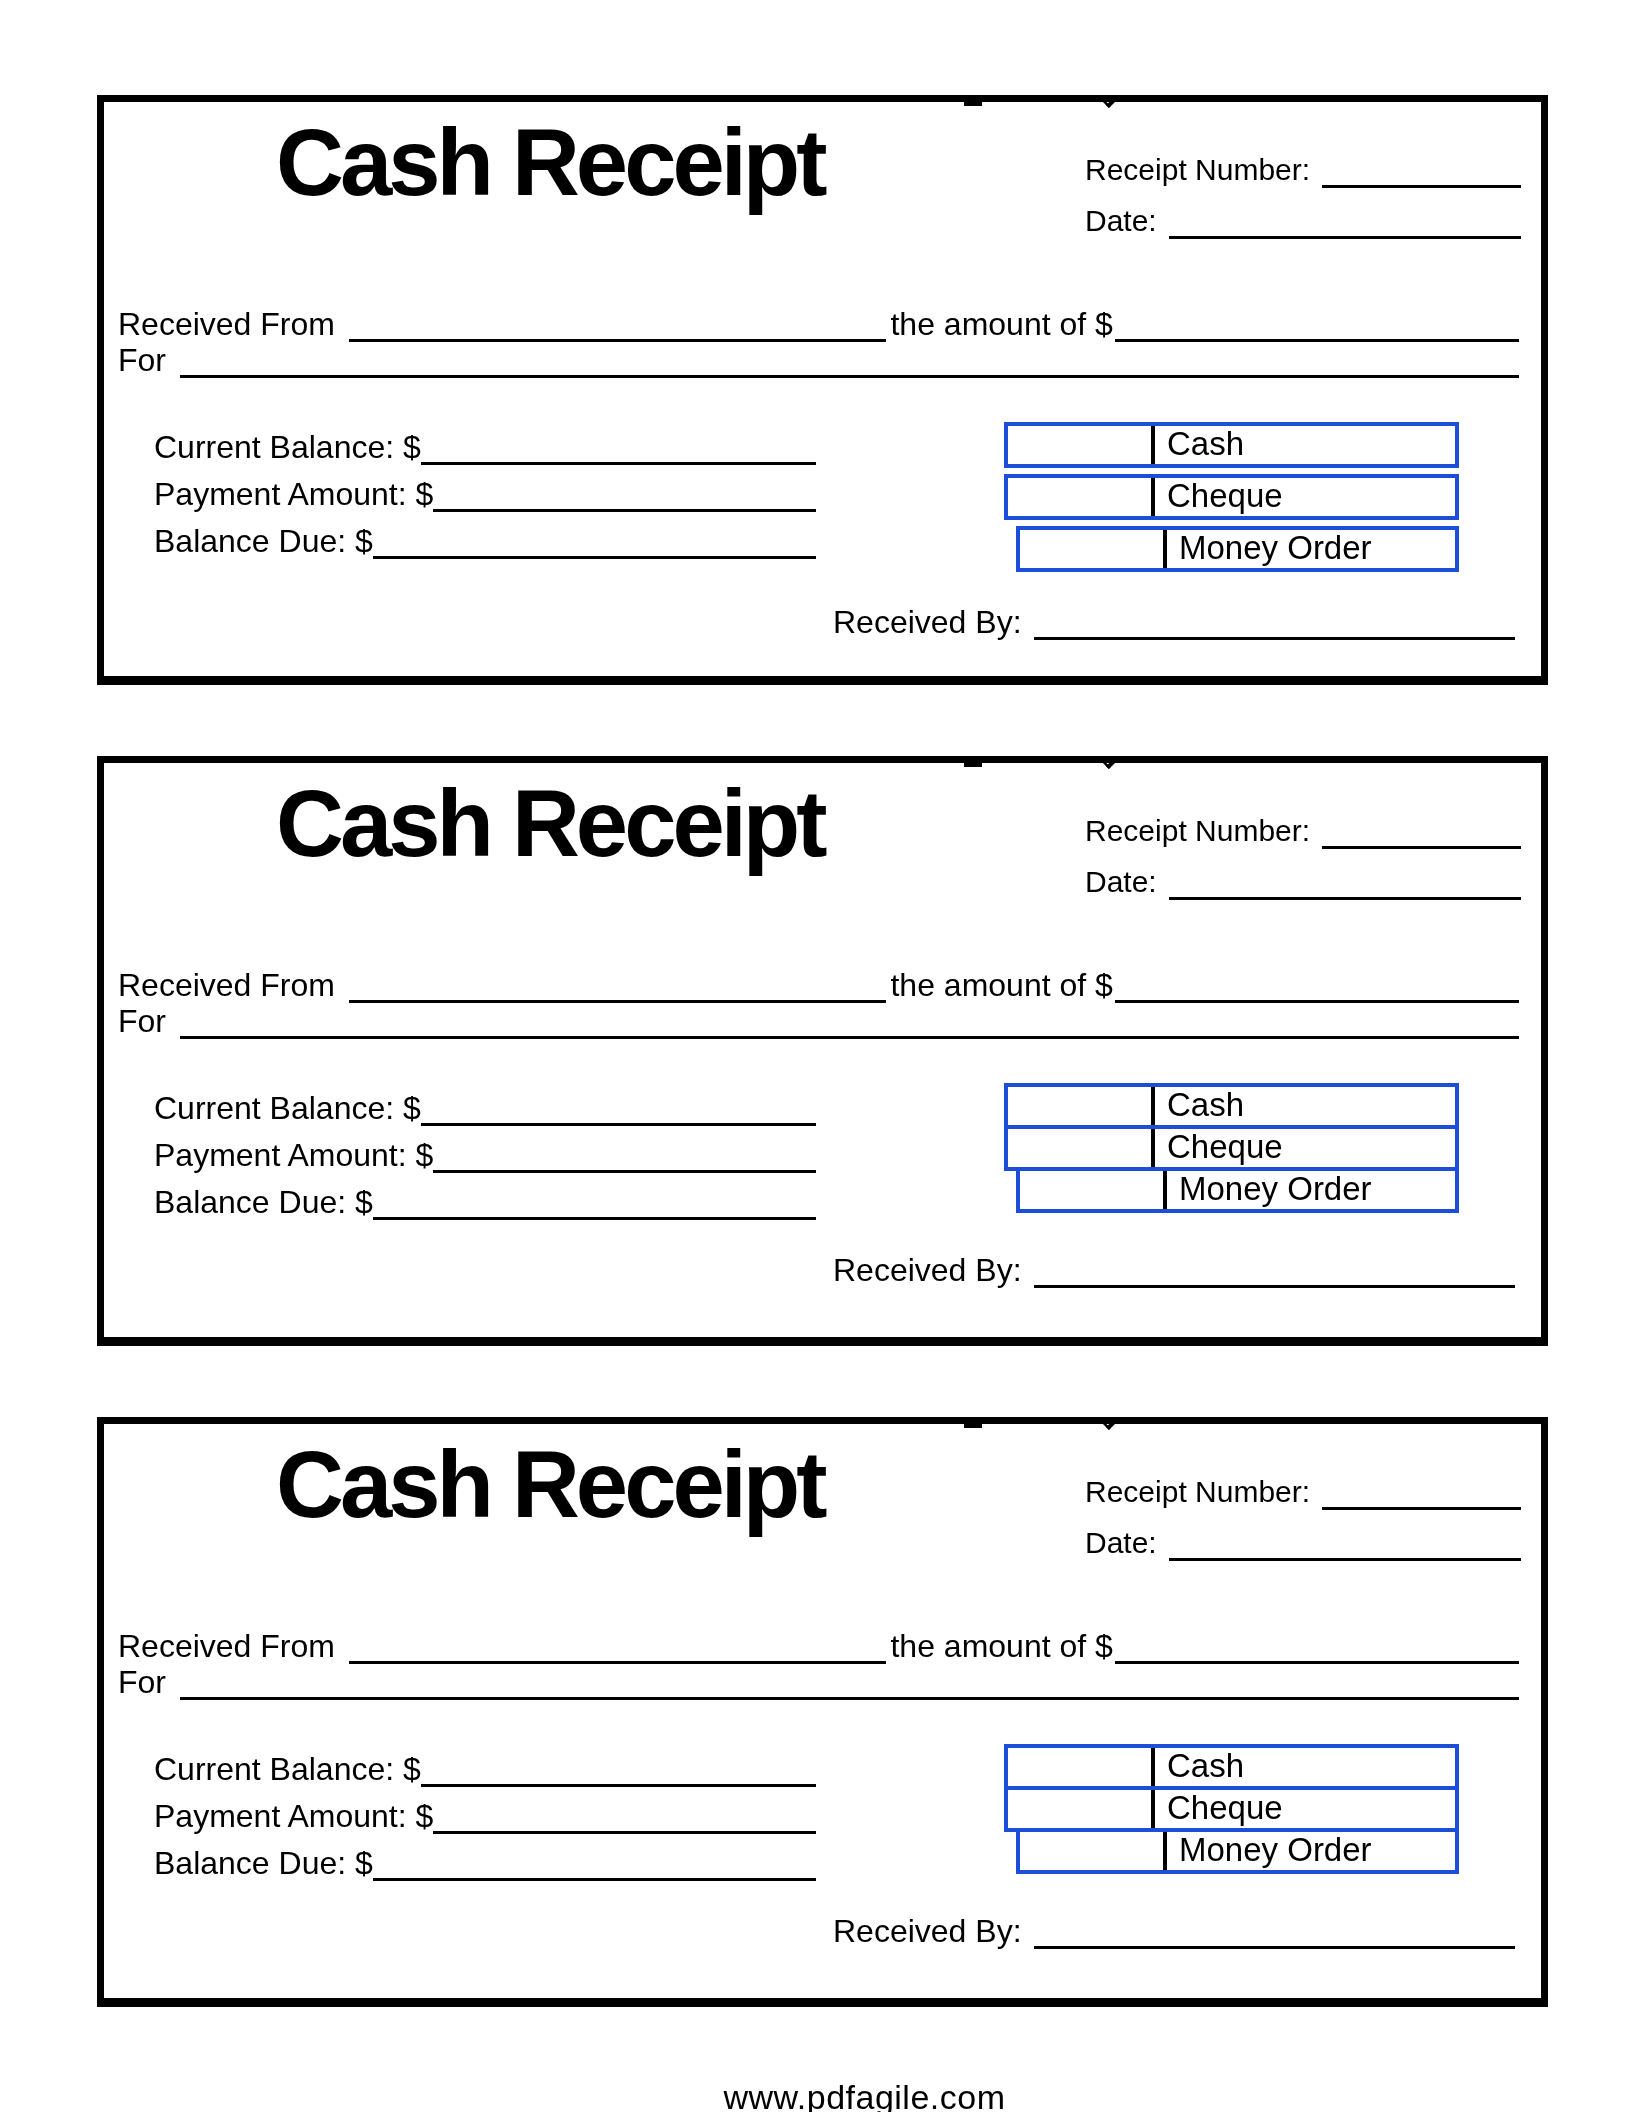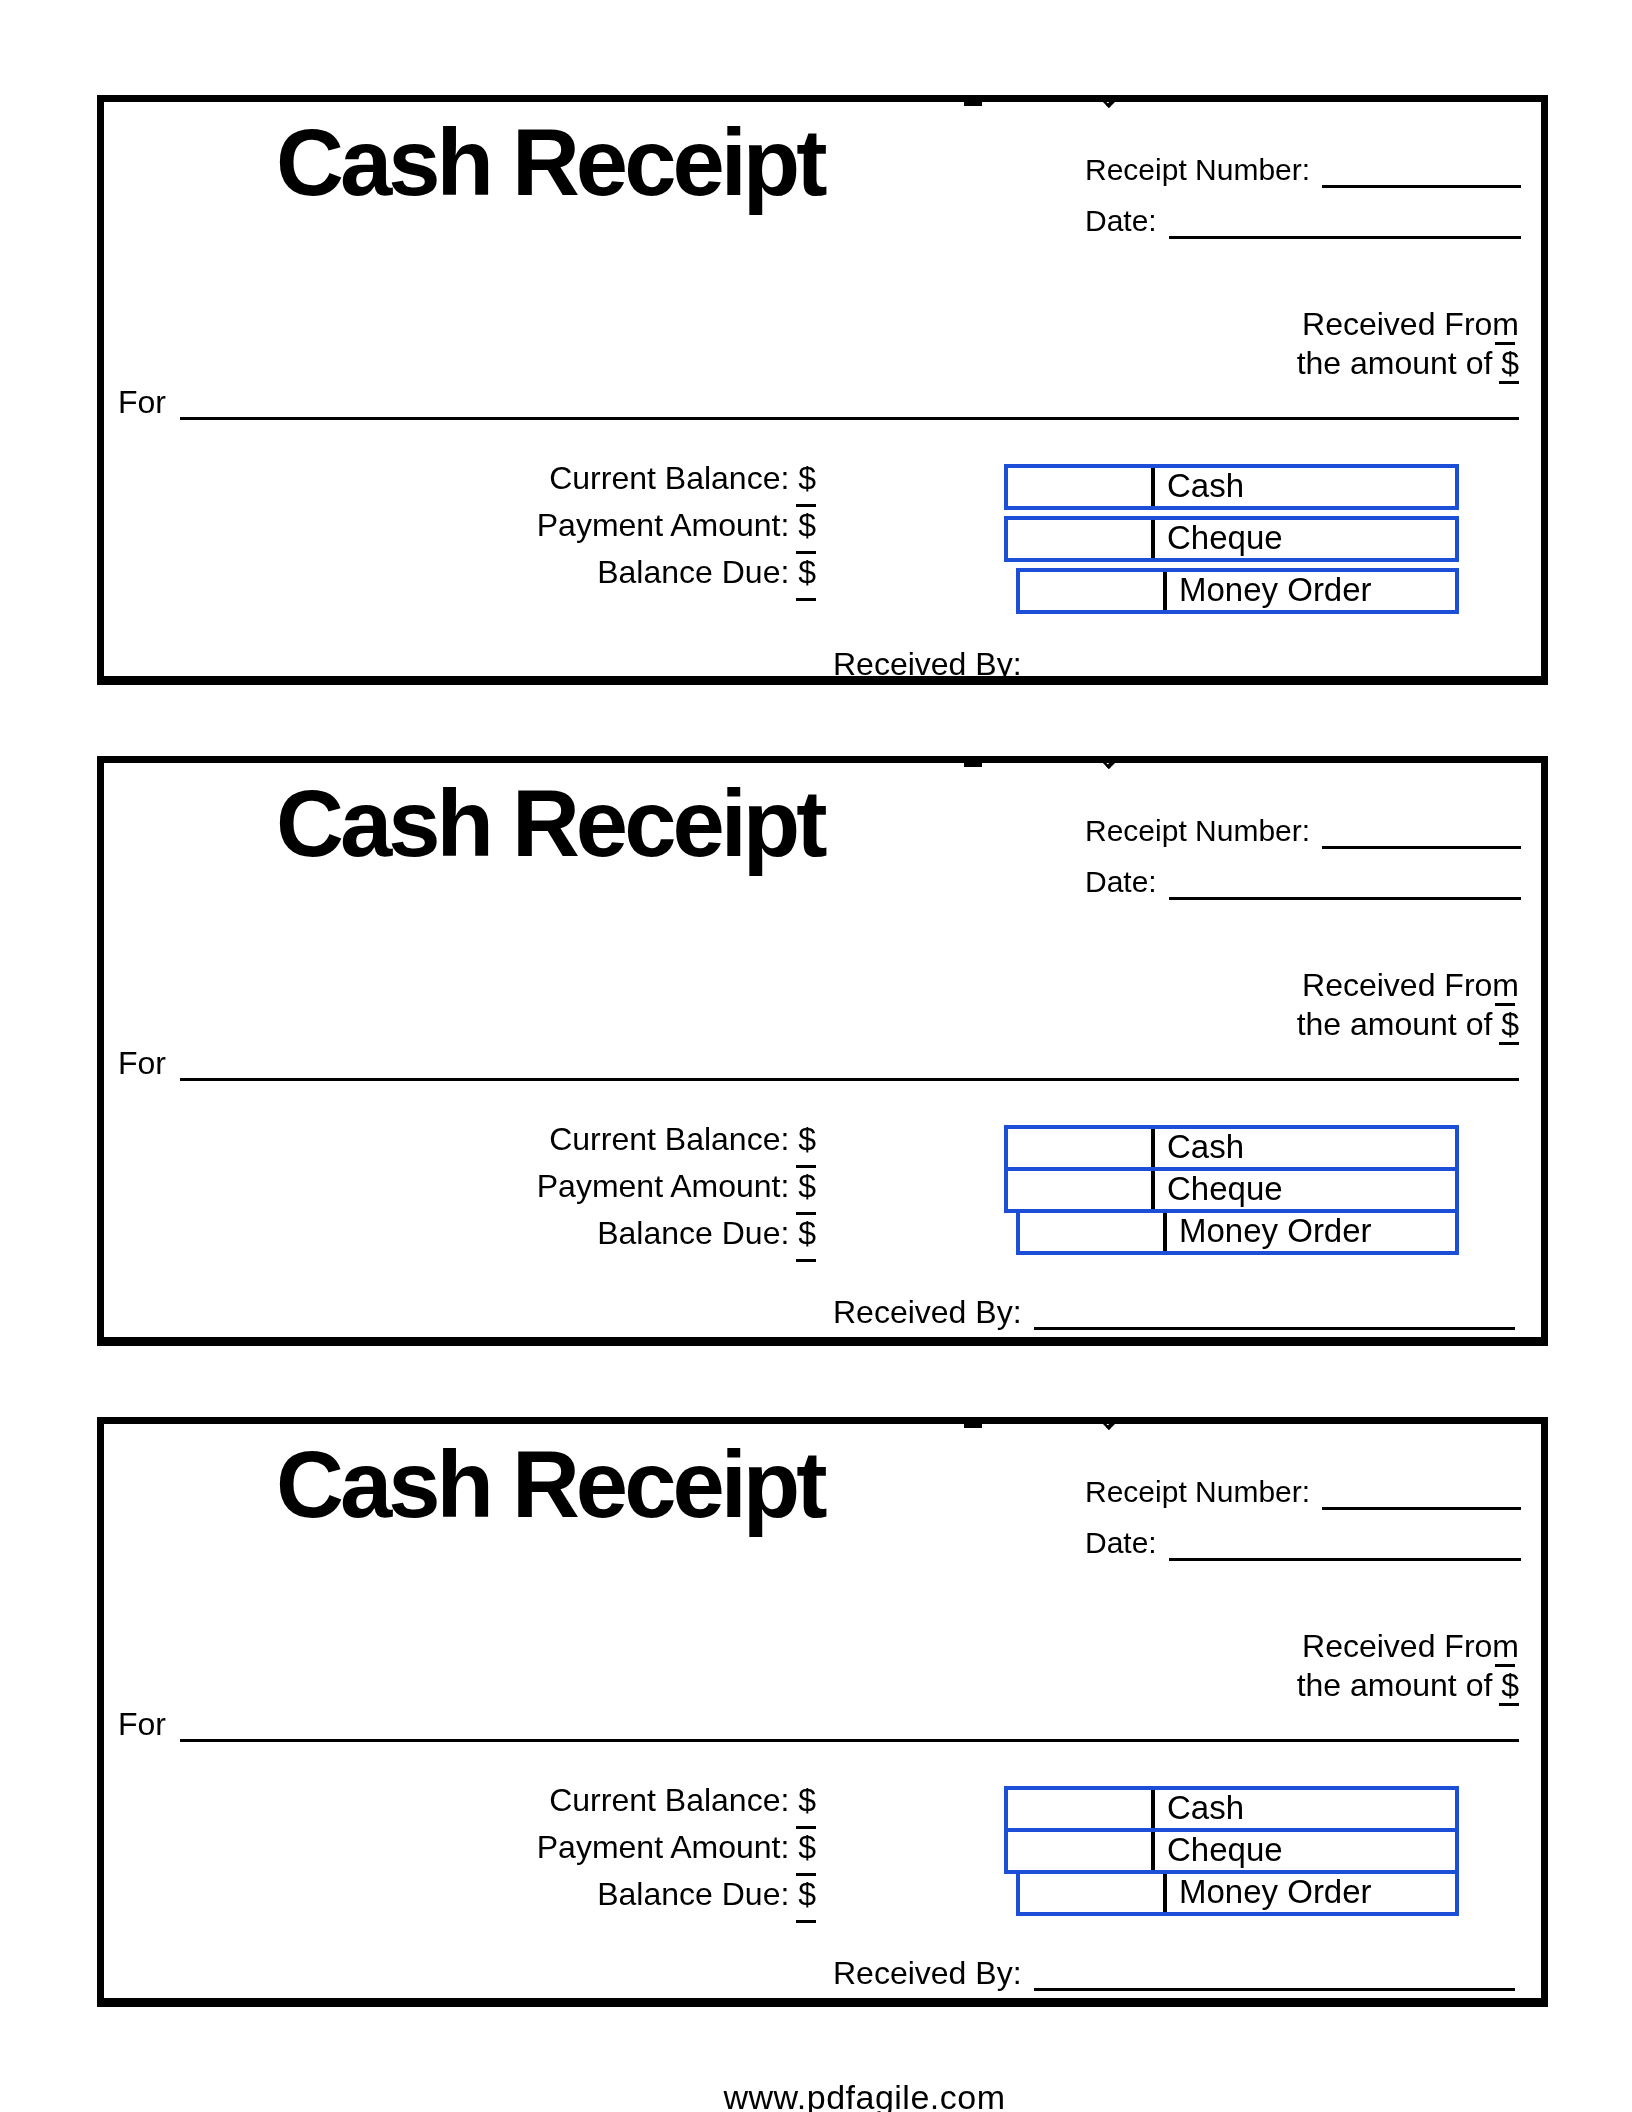--- a/index.html
+++ b/index.html
@@ -31,29 +31,29 @@
 
   .r-head { display:flex; justify-content:space-between; padding:14px 20px 0 172px; }
   .r-title { font-size:94px; font-weight:bold; letter-spacing:-4px; line-height:1; white-space:nowrap; }
   .r-meta { width:436px; margin-top:32px; font-size:30px; flex-shrink:0; }
   .meta-row { display:flex; align-items:flex-end; height:40px; margin-bottom:11px; }
   .lbl { white-space:nowrap; line-height:36px; }
   .fill { border-bottom:3px solid #000; height:32px; min-width:20px; }
   .meta-row .fill { flex:1; margin-left:12px; }
 
   .r-row { display:flex; align-items:flex-end; font-size:32px; padding:0 22px 0 14px; }
-  .row-from { margin-top:56px;flex-direction:column; }
+  .row-from { margin-top:56px; }
   .fill-from   { flex:1.33; margin-left:14px; margin-right:4px; }
   .fill-amount { flex:1; margin-left:2px; }
   .row-for { }
   .row-for .fill { flex:1; margin-left:14px; }
 
   .r-cols { display:flex; justify-content:space-between; margin-top:40px; padding-left:50px; padding-right:82px; }
   .balances { width:662px; }
-  .bal-row { display:flex; align-items:flex-end; height:47px; font-size:32px;flex-direction:column; }
+  .bal-row { display:flex; align-items:flex-end; height:47px; font-size:32px; }
   .bal-row .fill { flex:1; }
 
   .pay-table { width:455px; flex-shrink:0; margin-top:4px; }
   .pay-row { display:flex; height:46px; border:4px solid #1d4ed8; margin-bottom:-4px; background:#fff; }
   .pay-row:last-child { margin-bottom:0;margin-left:12px; }
   .receipt-first .pay-row { margin-bottom:6px; }
   .receipt-first .pay-row:last-child { margin-bottom:0; }
   .pay-check { width:147px; border-right:4px solid #000; }
   .pay-label { flex:1; font-size:33px; line-height:36px; padding-left:12px; align-self:flex-end; padding-bottom:2px; }
 

